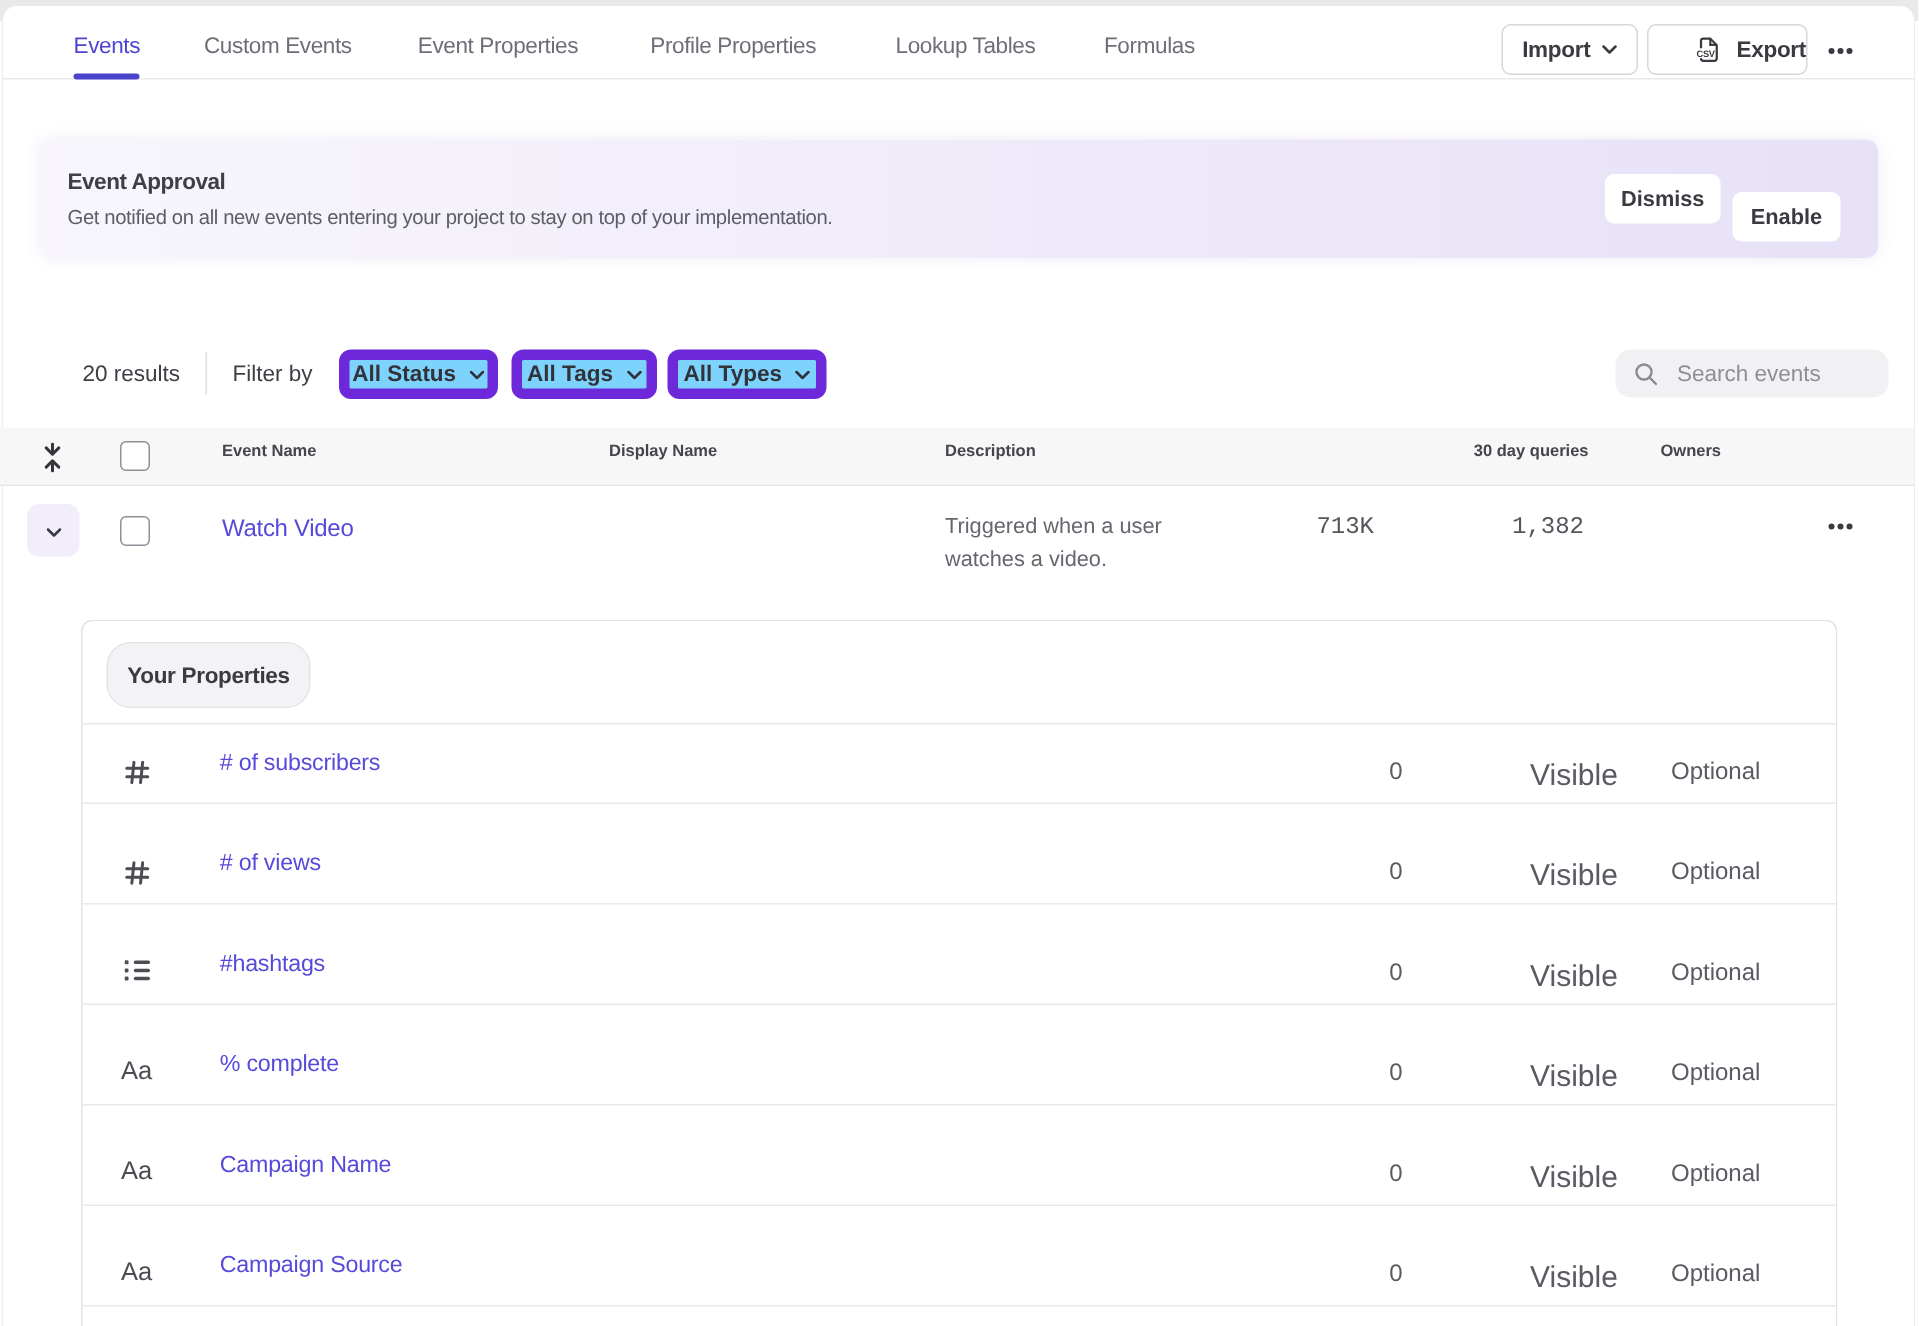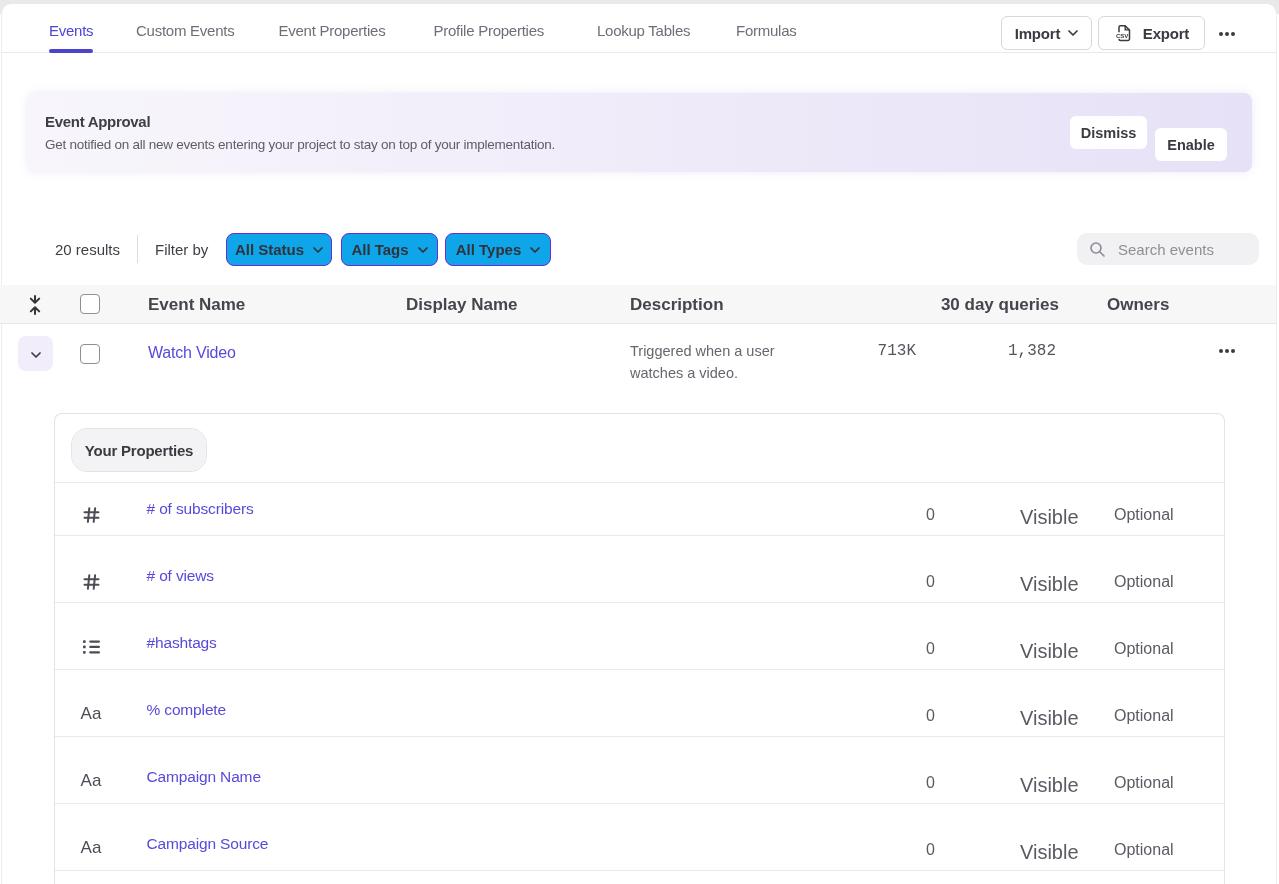--- a/index.html
+++ b/index.html
@@ -10,48 +10,48 @@
 
   
   .topbar { position:absolute; left:2px; right:3px; top:4px; height:49px; border-bottom:1px solid #eaeaed; }
   .tabs { position:absolute; left:0; top:18px; height:16px; font-size:15px; color:#6e6e78; }
   .tabs .tab { position:absolute; top:0; white-space:nowrap; letter-spacing:-0.25px; }
   .tabs .active { color:#4e44d4; }
   .tab-underline { position:absolute; left:47px; top:45px; width:44px; height:4px; border-radius:2px; background:#4c43cd; }
 
   .btn { position:absolute; background:#fff; border:1px solid #d7d7dc; border-radius:6px; display:flex; align-items:center; justify-content:center; font-size:15px; color:#3a3a41; font-weight:bold; letter-spacing:-0.2px; }
   .import-btn { left:1001px; top:16px; width:91px; height:34px; gap:8px; }
-  .export-btn { left:1098px; top:16px; width:107px; height:34px; gap:9px; }
+  .export-btn { left:1098px; top:16px; width:107px; height:34px; gap:9px;justify-content:flex-end; }
   .dots { display:flex; gap:2px; align-items:center; }
   .dots i { width:4px; height:4px; border-radius:50%; background:#3a3a41; display:block; }
   .topdots { position:absolute; left:1219px; top:32px; }
 
   
   .banner { position:absolute; left:27px; top:93px; width:1225px; height:79px; border-radius:8px; background:linear-gradient(to right,#f8f6fc 0%, #efeaf9 55%, #e7e1f7 100%); box-shadow:0 0 10px rgba(120,100,190,0.13); }
   .banner h3 { position:absolute; left:18px; top:20px; font-size:15px; color:#3e3e45; letter-spacing:-0.3px; }
   .banner p { position:absolute; left:18px; top:44px; font-size:13.5px; color:#5d5d66; letter-spacing:-0.25px; }
   .bbtn { position:absolute; top:23px; height:33px; background:#fff; border-radius:6px; display:flex; align-items:center; justify-content:center; font-size:14.5px; font-weight:bold; color:#3a3a41; }
   .dismiss { left:1043px; width:77px; }
   .enable { left:1128px; width:72px;margin-top:12px; }
 
   
   .results { position:absolute; left:55px; top:241px; font-size:15px; color:#3e3e45; }
   .vdiv { position:absolute; left:137px; top:235px; width:1px; height:28px; background:#dcdce1; }
   .filterby { position:absolute; left:155px; top:241px; font-size:15px; color:#3e3e45; }
-  .drop { position:absolute; top:233px; height:33px; background:#0ea5e9; border:1px solid #6d28d9; border-radius:8px; display:flex; align-items:center; justify-content:center; gap:9px; font-size:15px; font-weight:bold; color:#32323a; }
+  .drop { position:absolute; top:233px; height:33px; background:#7dd3fc; border:7px solid #6d28d9; border-radius:8px; display:flex; align-items:center; justify-content:center; gap:9px; font-size:15px; font-weight:bold; color:#32323a; }
   .d1 { left:226px; width:106px; }
   .d2 { left:341px; width:97px; }
   .d3 { left:445px; width:106px; }
   .search { position:absolute; left:1077px; top:233px; width:182px; height:32px; border-radius:10px; background:#f1f1f4; display:flex; align-items:center; }
   .search svg { margin-left:12px; }
   .search span { margin-left:12px; font-size:15px; color:#8e8e96; }
 
   
   .thead { position:absolute; left:0; right:3px; top:285px; height:39px; background:#f7f7f8; border-bottom:1px solid #e7e7ea; }
-  .th { position:absolute; top:10px; font-size:17px; font-weight:bold; color:#45454d; }
+  .th { position:absolute; top:10px; font-size:11px; font-weight:bold; color:#45454d; }
   .checkbox { position:absolute; width:20px; height:20px; border:1.5px solid #8f8f97; border-radius:4px; background:#fff; }
 
   
   .chevbtn { position:absolute; left:18px; top:336px; width:35px; height:35px; border-radius:8px; background:#f1edfb; display:flex; align-items:center; justify-content:center; }
   .evname { position:absolute; left:148px; top:344px; font-size:16px; letter-spacing:-0.2px; color:#574ada; }
   .evdesc { position:absolute; left:630px; top:340px; font-size:14.5px; line-height:22px; color:#66666f; }
   .mono { font-family:"Liberation Mono", monospace; font-size:16px; color:#55555e; }
   .volwrap { position:absolute; left:0; width:916px; top:342px; text-align:right; }
   .qwrap { position:absolute; left:0; width:1056px; top:342px; text-align:right; }
   .rowdots { position:absolute; left:1219px; top:349px; }

